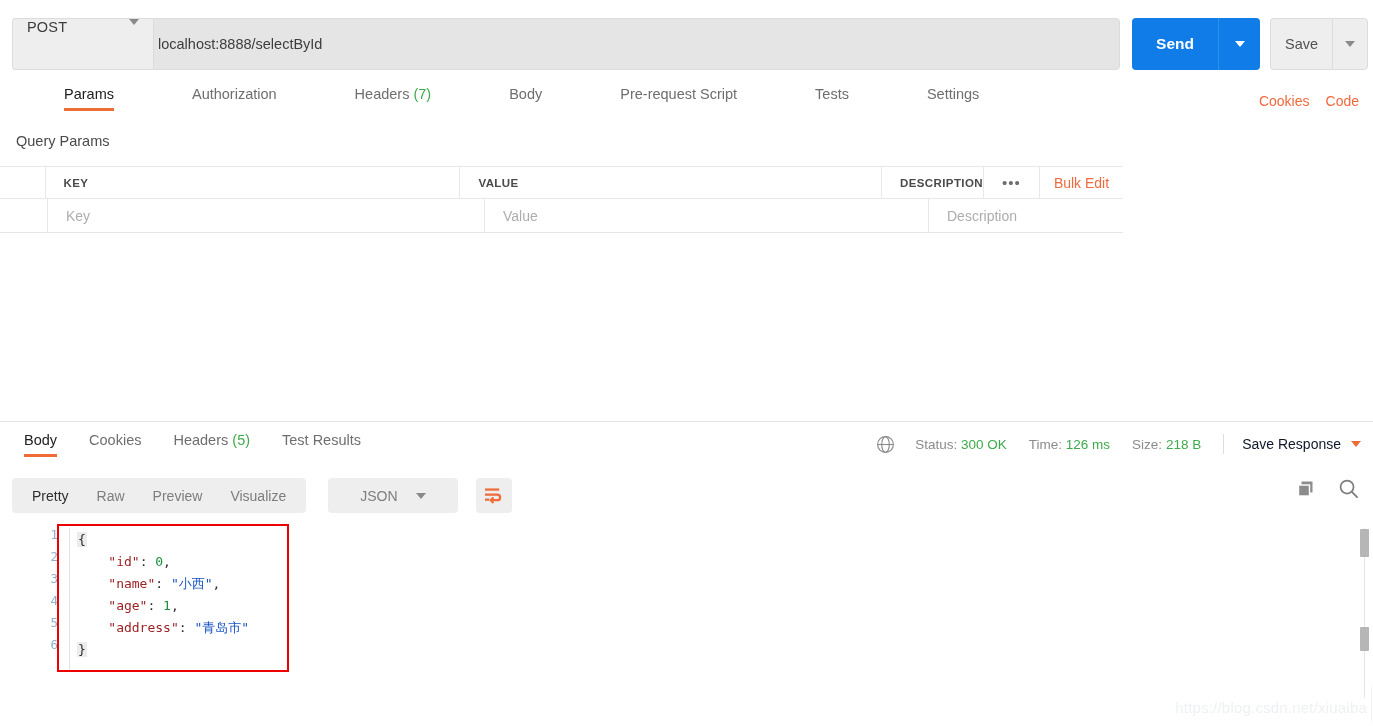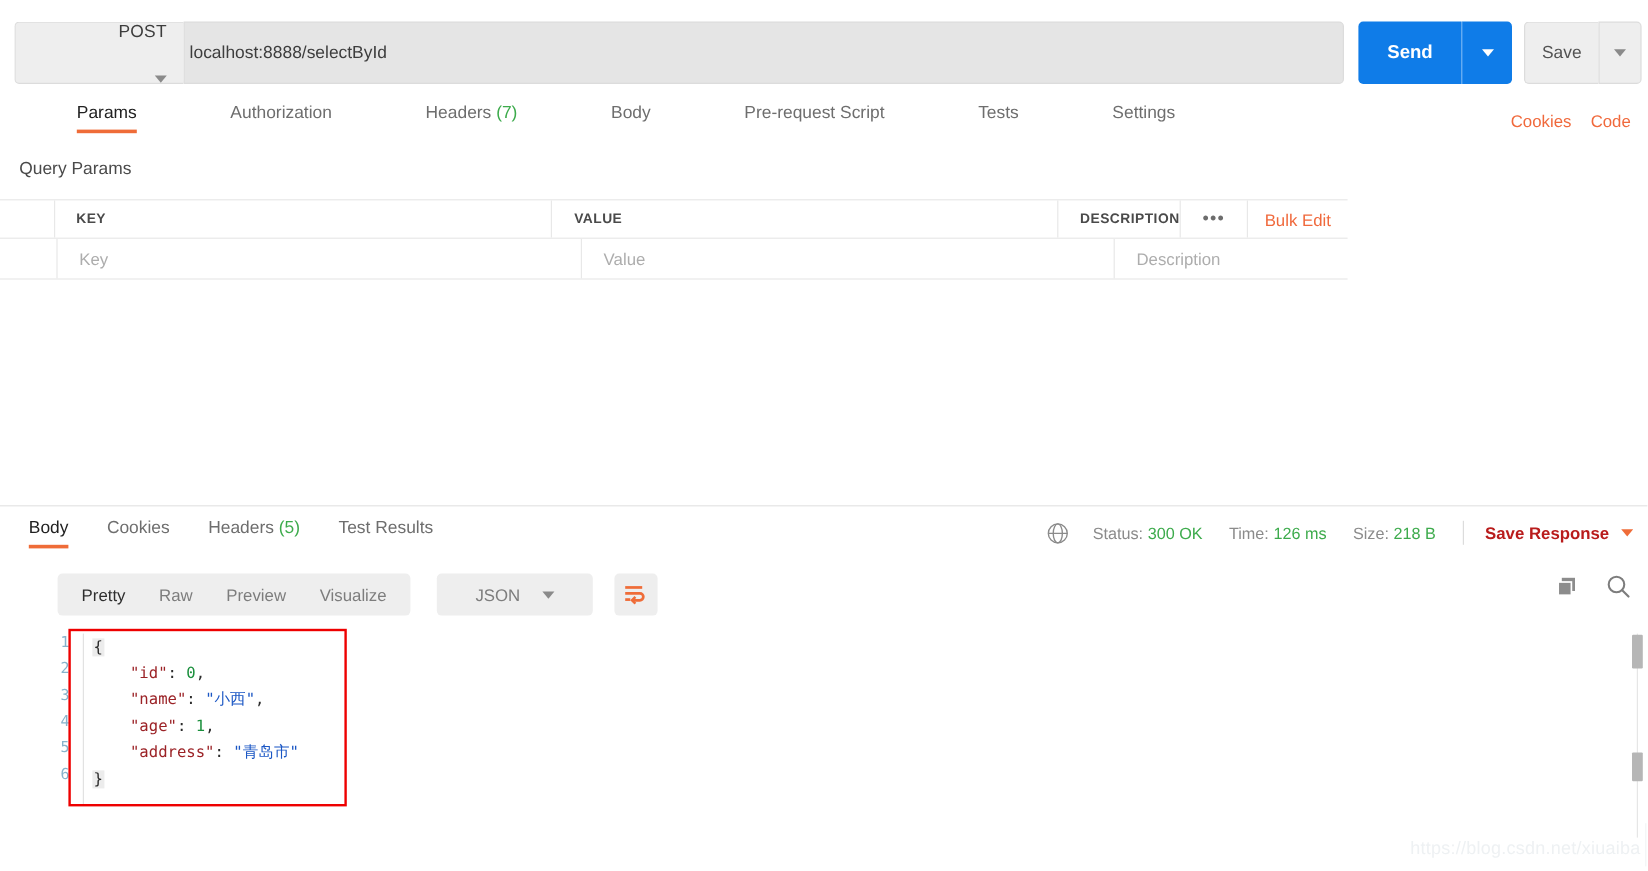--- a/index.html
+++ b/index.html
@@ -12,22 +12,22 @@
   }
   #app { position: relative; width: 1373px; height: 726px; background: #fff; }
 
   
   .req-bar {
     position: absolute; left: 12px; top: 18px; right: 0; height: 52px;
     display: flex; align-items: stretch;
   }
   .method-box {
     width: 141px; background: #eeeeee; border: 1px solid #dcdcdc; border-right: none;
-    border-radius: 4px 0 0 4px; display: flex; align-items: flex-end;
-    padding: 0 14px; justify-content: space-between; flex-direction: column;
+    border-radius: 4px 0 0 4px; display: flex; align-items: flex-start;
+    padding: 0 14px; justify-content: space-between;
   }
   .method-label { font-size: 14.5px; color: #3d3d3d; letter-spacing: .2px; }
   .caret-dark {
     width: 0; height: 0; border-left: 5px solid transparent; border-right: 5px solid transparent;
     border-top: 6px solid #8a8a8a;
   }
   .url-box {
     flex: 1; max-width: 967px; background: #e5e5e5; border: 1px solid #dcdcdc;
     border-radius: 0 4px 4px 0; display: flex; align-items: center; padding: 0 4px;
   }
@@ -110,28 +110,28 @@
   .restab.active::after {
     content: ""; position: absolute; left: 0; right: 0; bottom: 0; height: 3px; background: #ef6c38;
   }
   .resp-meta {
     position: absolute; right: 12px; top: 434px; display: flex; align-items: center; gap: 0; font-size: 13.5px;
   }
   .globe-icon { margin-right: 20px; display: flex; align-items: center; }
   .meta-item { color: #8b8b8b; margin-right: 22px; white-space: nowrap; }
   .meta-item .v { color: #3dab4c; }
   .meta-sep { width: 1px; height: 20px; background: #dcdcdc; margin-right: 18px; }
-  .save-response { color: #b91c1c; font-weight: bold; font-size: 14px; display: flex; align-items: center; gap: 10px; }
+  .save-response { color: #0f172a; font-weight: normal; font-size: 14px; display: flex; align-items: center; gap: 10px; }
   .caret-orange {
     width: 0; height: 0; border-left: 5px solid transparent; border-right: 5px solid transparent;
     border-top: 6px solid #ef6c38;
   }
 
   
-  .body-toolbar { position: absolute; left: 12px; top: 478px; display: flex; align-items: flex-start; margin-left: 36px; }
+  .body-toolbar { position: absolute; left: 12px; top: 478px; display: flex; align-items: flex-start; }
   .seg {
     background: #eeeeee; border-radius: 4px; height: 35px; display: flex; align-items: center; padding: 0 6px;
   }
   .seg-item { font-size: 14px; color: #7d7d7d; padding: 0 14px; }
   .seg-item.active { color: #2e2e2e; }
   .json-select {
     background: #eeeeee; border-radius: 4px; height: 35px; margin-left: 22px;
     display: flex; align-items: center; padding: 0 32px; gap: 18px;
   }
   .json-select .lbl { font-size: 14px; color: #7d7d7d; }

